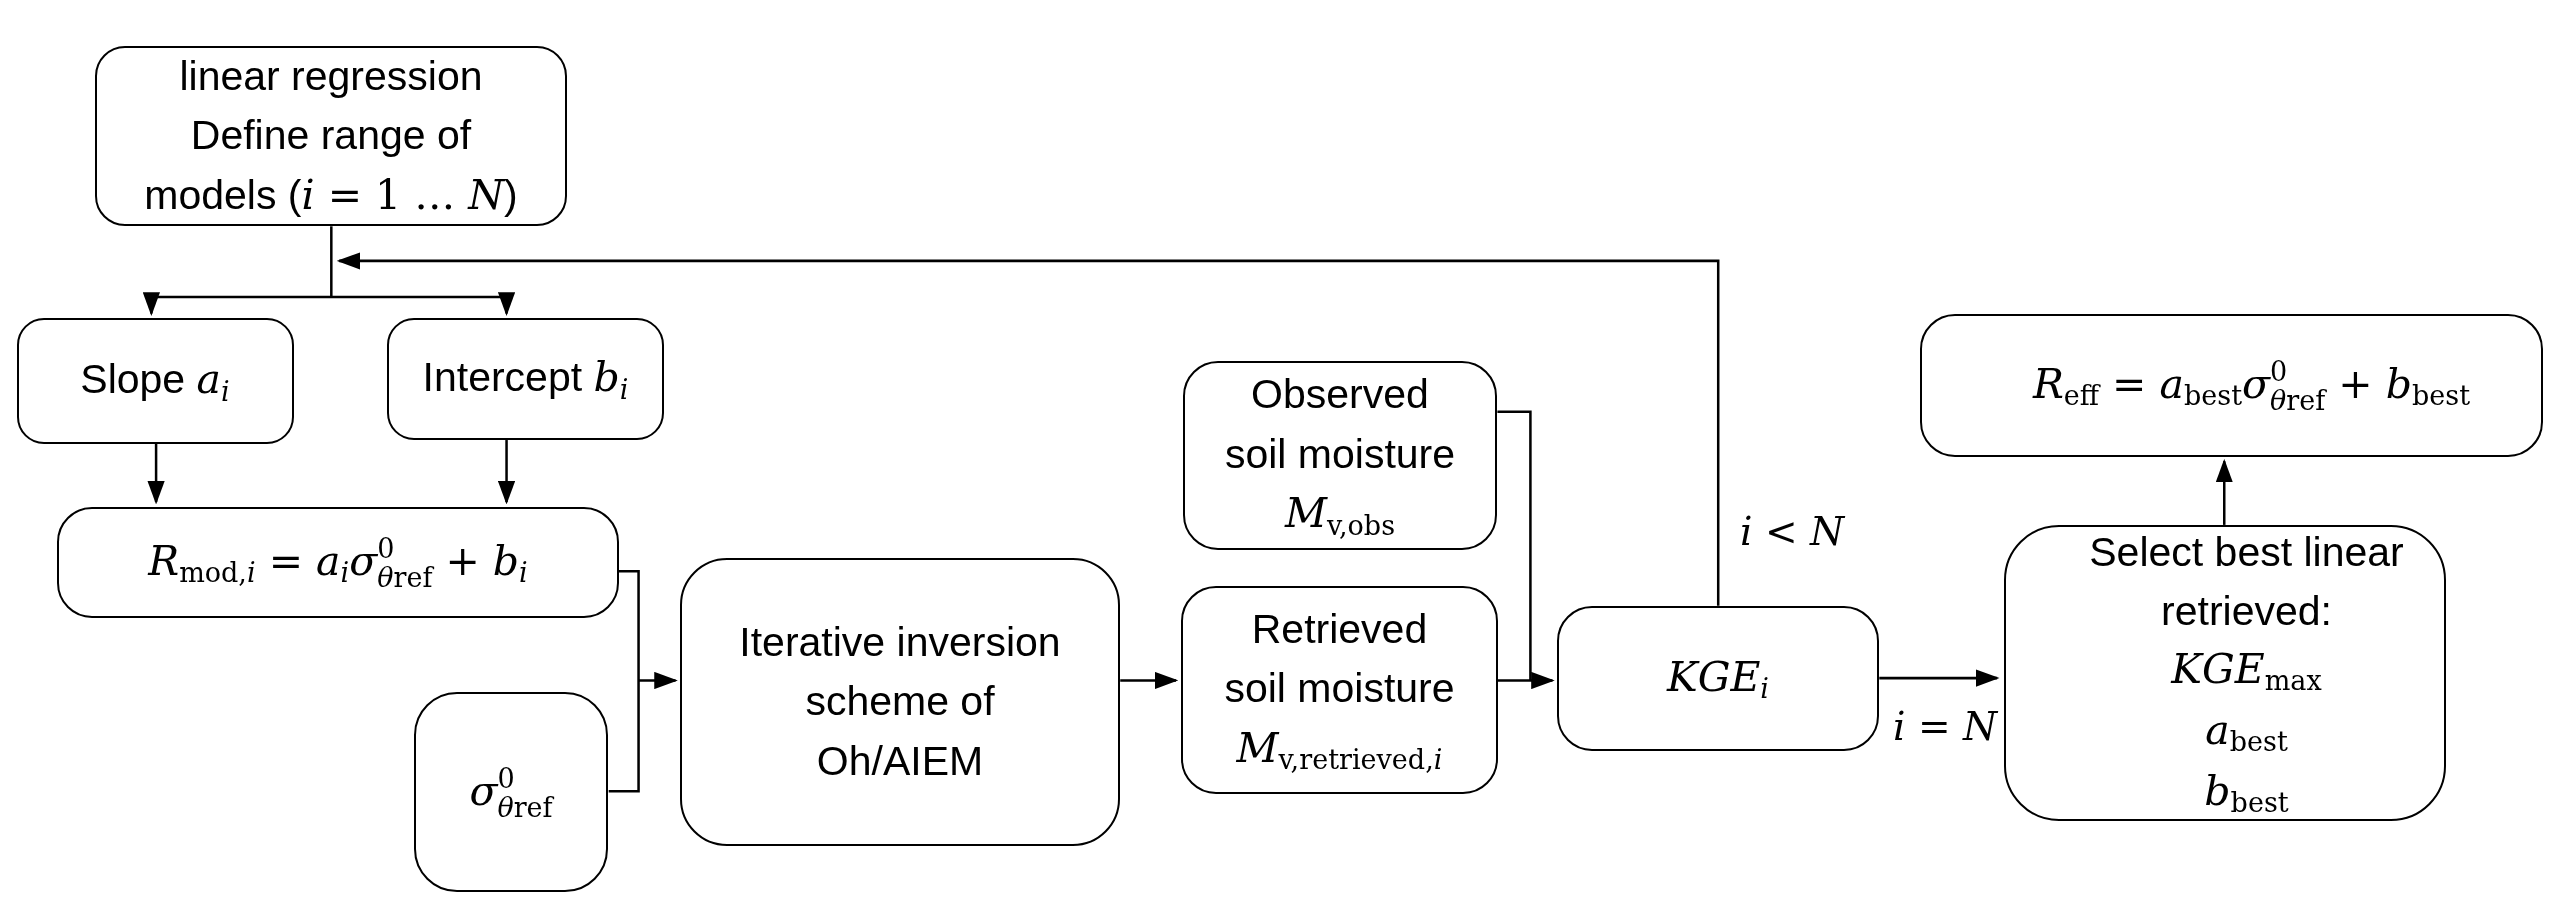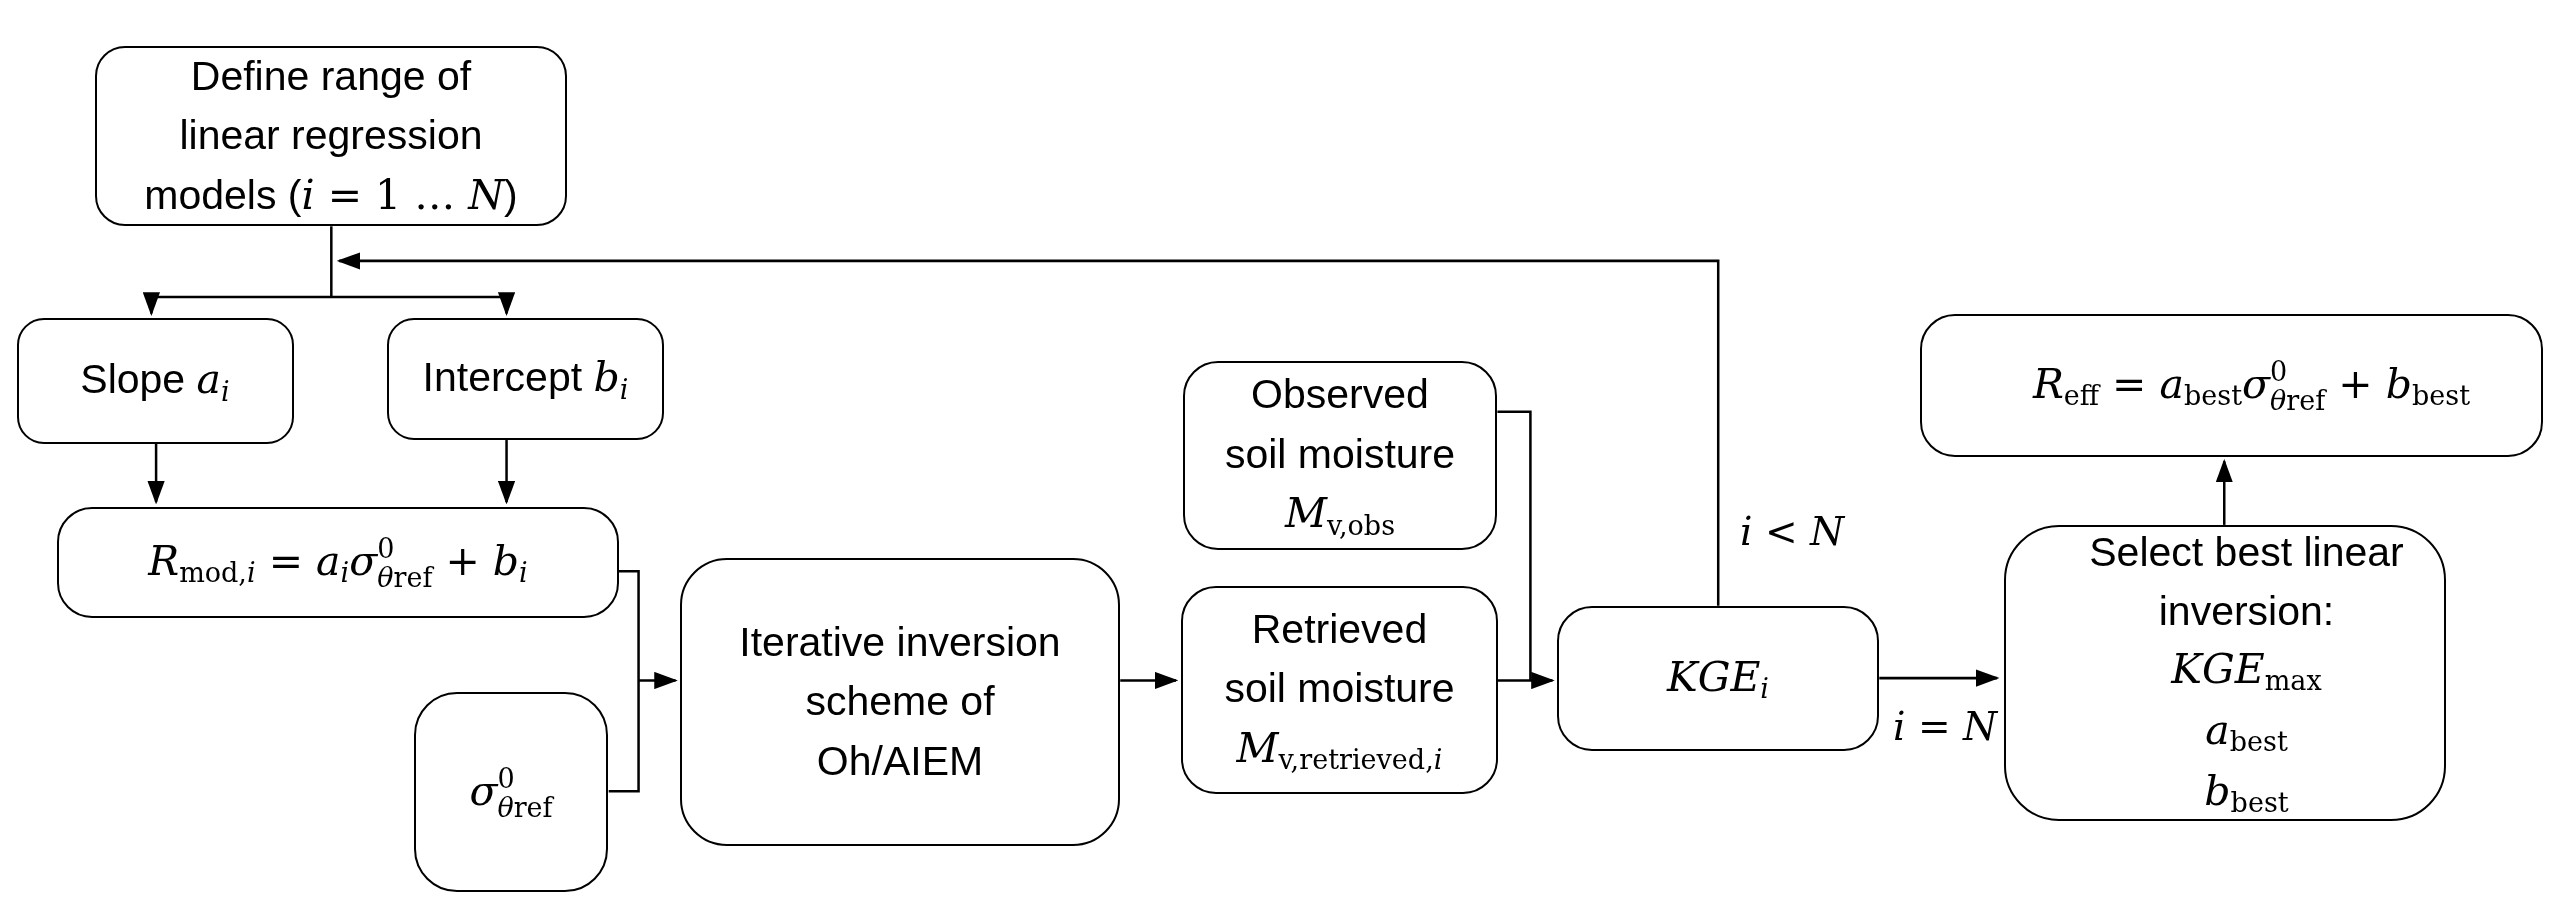--- a/index.html
+++ b/index.html
@@ -52,22 +52,22 @@
     <path class="ln" d="M812,866 L859,866" marker-end="url(#ah)"></path>
     <path class="ln" d="M1425,866 L1496,866" marker-end="url(#ah)"></path>
     <path class="ln" d="M1905,524 L1947,524 L1947,866"></path>
     <path class="ln" d="M1905,866 L1975,866" marker-end="url(#ah)"></path>
     <path class="ln" d="M2391,863 L2541,863" marker-end="url(#ah)"></path>
     <path class="ln" d="M2186,771 L2186,332 L431,332" marker-end="url(#ah)"></path>
     <path class="ln" d="M2830,668 L2830,587" marker-end="url(#ah)"></path>
   </svg>
 
   <div class="box" style="left:95px; top:46px; width:472px; height:180px; border-radius:30px;">
+      <div class="tline"><span class="seg-s">linear regression</span></div>
       <div class="tline"><span class="seg-s">Define range of</span></div>
-      <div class="tline"><span class="seg-s">linear regression</span></div>
       <div class="tline"><span class="seg-s">models (</span><span class="seg-i">i</span><span class="seg-r"> = 1 … </span><span class="seg-i">N</span><span class="seg-s">)</span></div>
     </div>
 
   <div class="box" style="left:16.5px; top:318px; width:277px; height:126px; border-radius:27px;">
       <div class="tline"><span class="seg-s">Slope </span><span class="seg-i">a</span><span class="sub"><span class="seg-i">i</span></span></div>
     </div>
 
   <div class="box" style="left:368px; top:318px; width:277px; height:122px; border-radius:27px;margin-left:19px;">
       <div class="tline"><span class="seg-s">Intercept </span><span class="seg-i">b</span><span class="sub"><span class="seg-i">i</span></span></div>
     </div>
@@ -103,21 +103,21 @@
       <div class="tline"><span class="seg-s">soil moisture</span></div>
       <div class="tline"><span class="seg-i">M</span><span class="sub"><span class="seg-r">v,retrieved,</span><span class="seg-i">i</span></span></div>
     </div>
 
   <div class="box" style="left:1557px; top:606px; width:322px; height:145px; border-radius:35px;">
       <div class="tline"><span class="seg-i">KGE</span><span class="sub"><span class="seg-i">i</span></span></div>
     </div>
 
   <div class="box" style="left:2004px; top:525px; width:442px; height:296px; border-radius:55px; line-height:1.42;padding-left:43px;">
       <div class="tline"><span class="seg-s">Select best linear</span></div>
-      <div class="tline"><span class="seg-s">inversion:</span></div>
+      <div class="tline"><span class="seg-s">retrieved:</span></div>
       <div class="tline"><span class="seg-i">KGE</span><span class="sub"><span class="seg-r">max</span></span></div>
       <div class="tline"><span class="seg-i">a</span><span class="sub"><span class="seg-r">best</span></span></div>
       <div class="tline"><span class="seg-i">b</span><span class="sub"><span class="seg-r">best</span></span></div>
     </div>
 
   <div class="box" style="left:1920px; top:314px; width:623px; height:143px; border-radius:35px;padding-left:40px;">
       <div class="tline"><span class="seg-i">R</span><span class="sub"><span class="seg-r">eff</span></span><span class="seg-r"> = </span><span class="seg-i">a</span><span class="sub"><span class="seg-r">best</span></span><span class="seg-i">σ</span><span class="supsub">
           <span class="ssrow"><span class="seg-r">0</span></span>
           <span class="ssrow"><span class="seg-i">θ</span><span class="seg-r">ref</span></span>
         </span><span class="seg-r"> + </span><span class="seg-i">b</span><span class="sub"><span class="seg-r">best</span></span></div>

